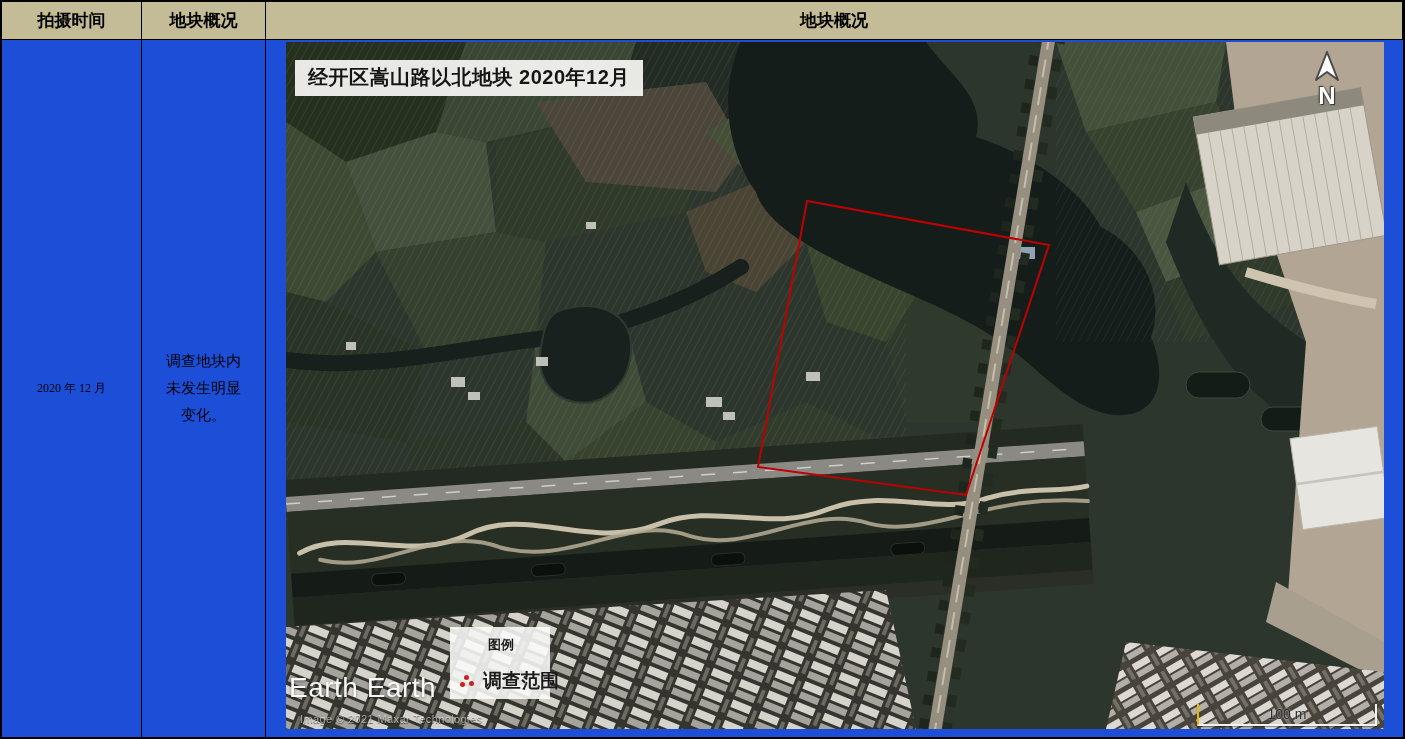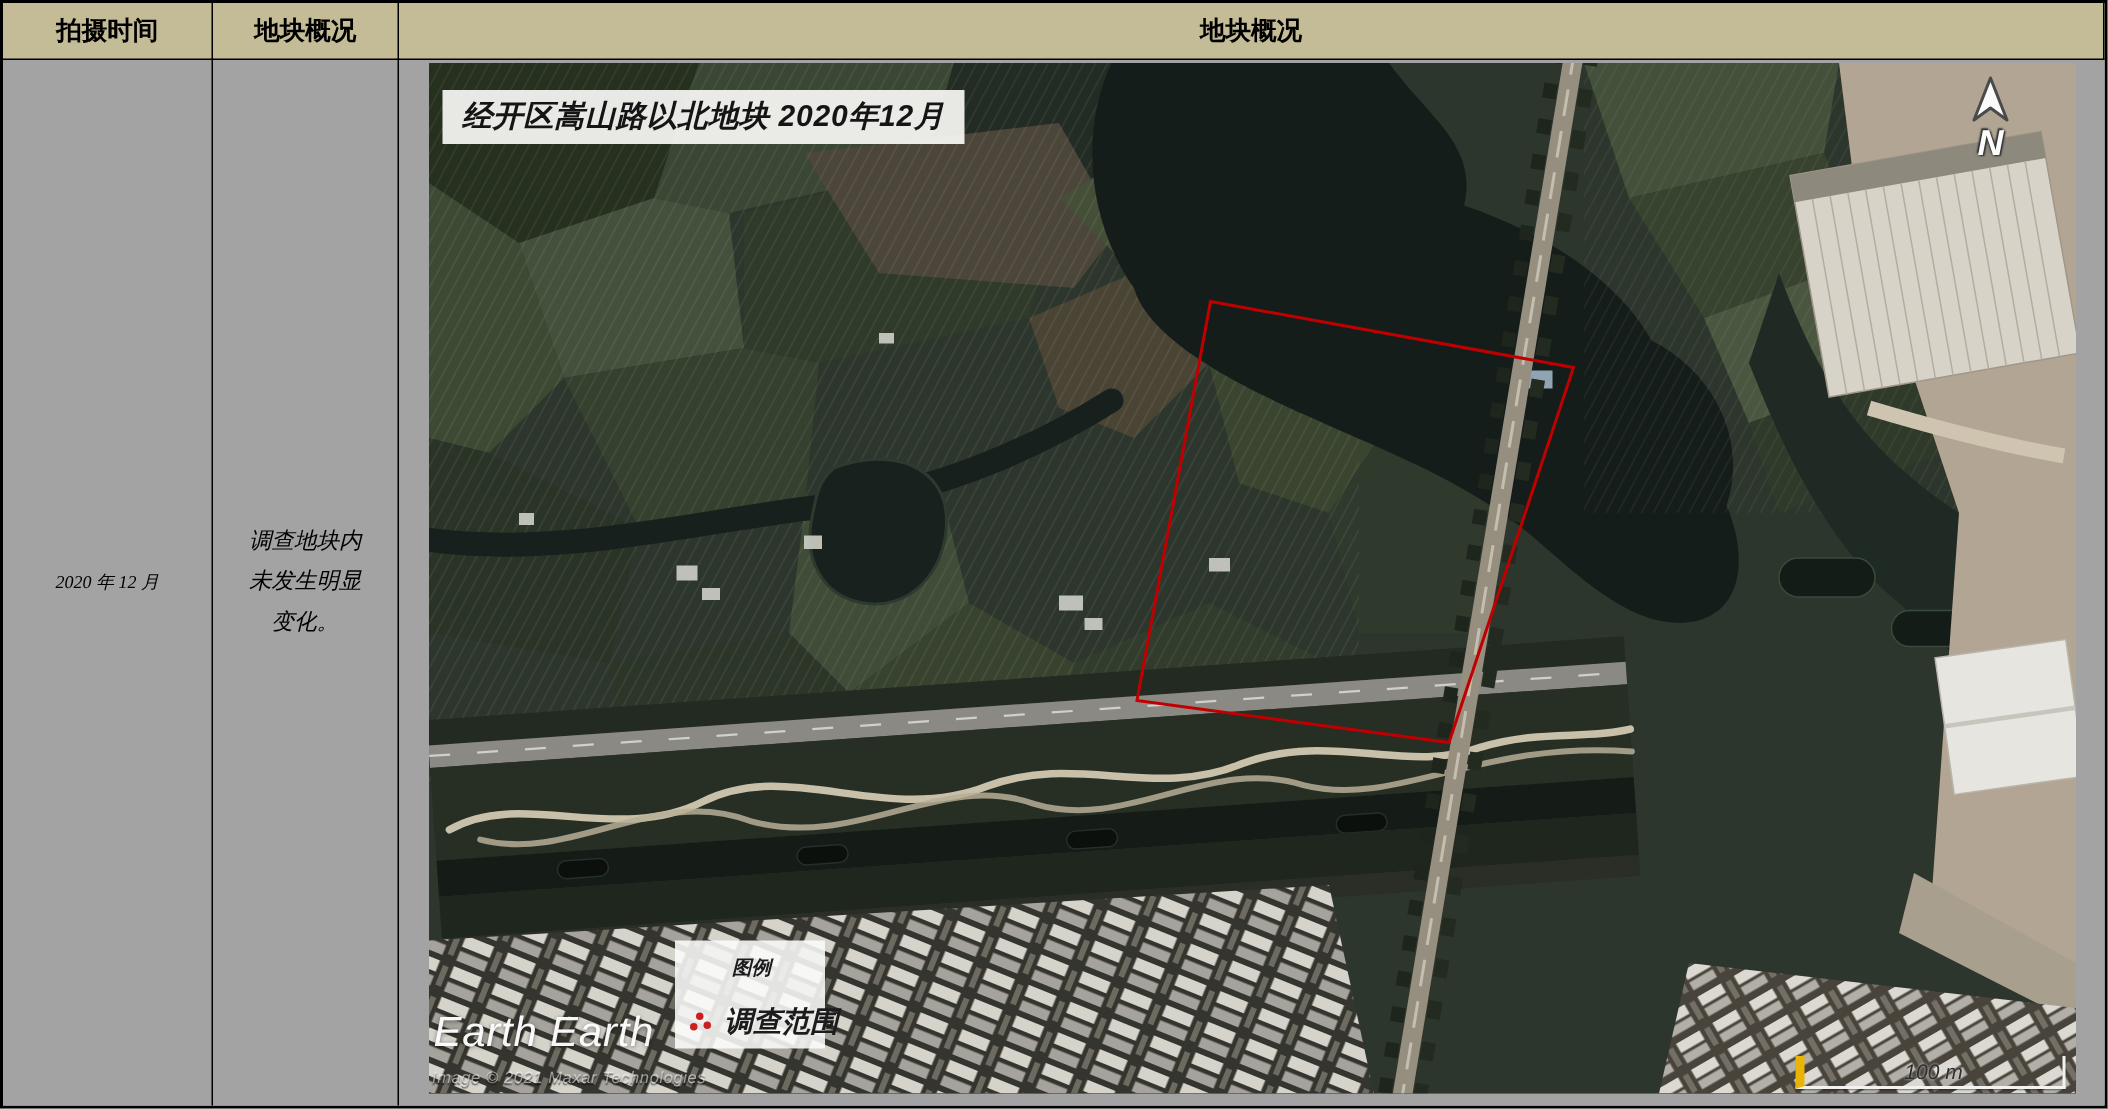--- a/index.html
+++ b/index.html
@@ -22,21 +22,21 @@
     background:var(--header-bg);
     border-right:1px solid var(--border);
     border-bottom:1px solid var(--border);
     display:flex;align-items:center;justify-content:center;
     font-weight:bold;font-size:17px;color:#000;
   }
   .th:last-child{border-right:none;}
   .td{
     border-right:1px solid var(--border);
     display:flex;align-items:center;justify-content:center;
-    text-align:center;background:#a3a3a3;font-style:italic;
+    text-align:center;background:#1d4ed8;
   }
   .td:last-child{border-right:none;}
   .cell-time{font-size:12px;line-height:1.8;padding:0 0;}
   .cell-overview{font-size:15px;line-height:1.8;padding:0 21px;}
   .cell-map{position:relative;display:block;}
   
   .map{
     position:absolute;left:20px;top:2px;width:1098px;height:687px;
     background:#2c352b;overflow:hidden;
   }
@@ -73,29 +73,29 @@
   .dots i:nth-child(3){left:9px;top:6px;}
   .legend-label{font-size:19px;font-weight:bold;white-space:nowrap;}
   .watermark{
     left:3px;top:630px;
     font-family:"Liberation Sans",sans-serif;
     font-size:28px;color:rgba(255,255,255,0.96);
     letter-spacing:0.5px;
     text-shadow:0 1px 3px rgba(0,0,0,0.45);
   }
   .copyright{
-    left:2px;top:671px;
+    left:14px;top:671px;
     font-family:"Liberation Sans",sans-serif;
     font-size:11px;color:rgba(255,255,255,0.55);
     text-shadow:0 1px 1px rgba(0,0,0,0.6);
     letter-spacing:0.4px;white-space:nowrap;
   }
   .scalebar{
     left:911px;top:662px;width:180px;height:22px;
-    border-left:6px solid #eab308;
+    border-left:2px solid #eab308;
     border-right:2px solid #f2f2f0;
     border-bottom:2px solid #f2f2f0;
     box-shadow:0 1px 1px rgba(0,0,0,0.35);
     display:flex;align-items:flex-end;justify-content:center;
   }
   .scalebar-label{
     font-family:"Liberation Sans",sans-serif;
     font-size:14px;color:#2e2e2e;line-height:1.2;
     text-shadow:0 0 2px rgba(255,255,255,0.8);
     margin-bottom:1px;

